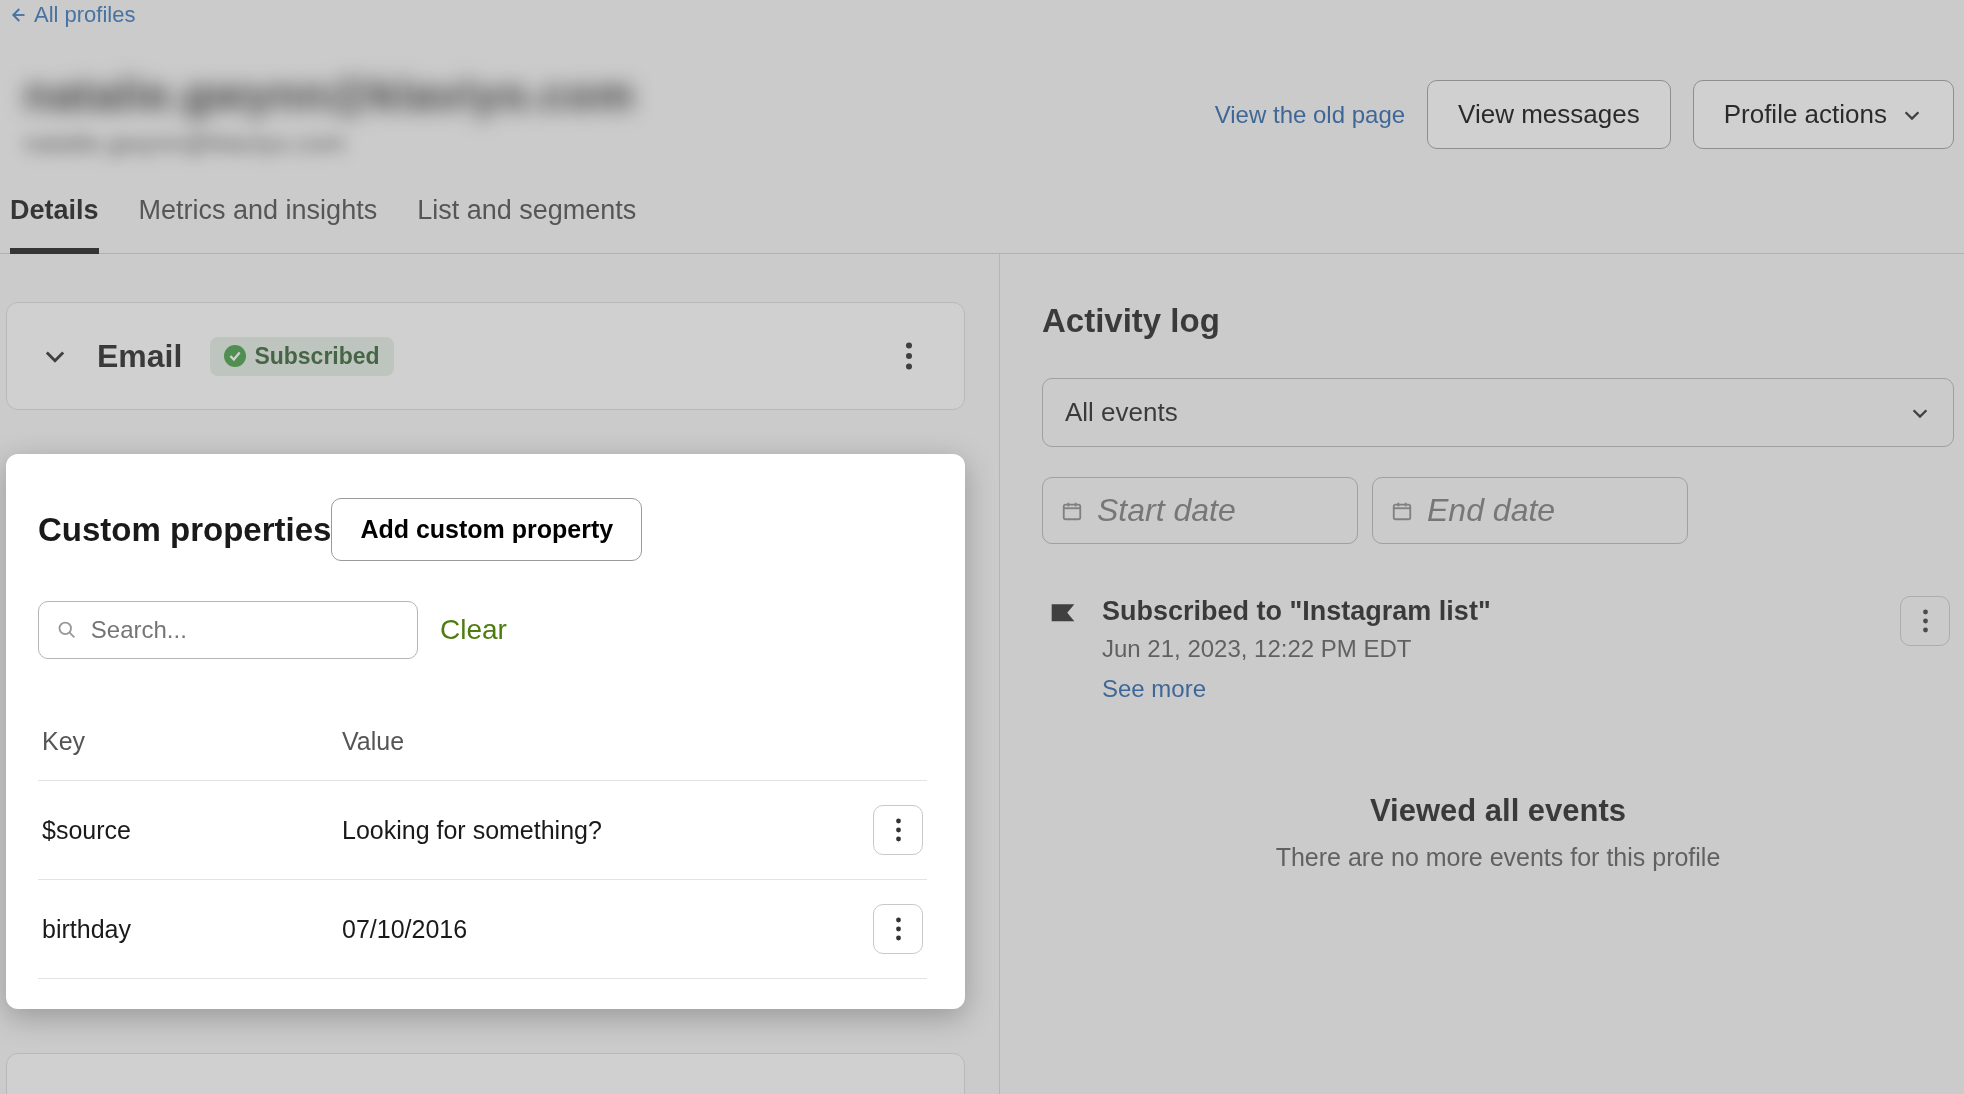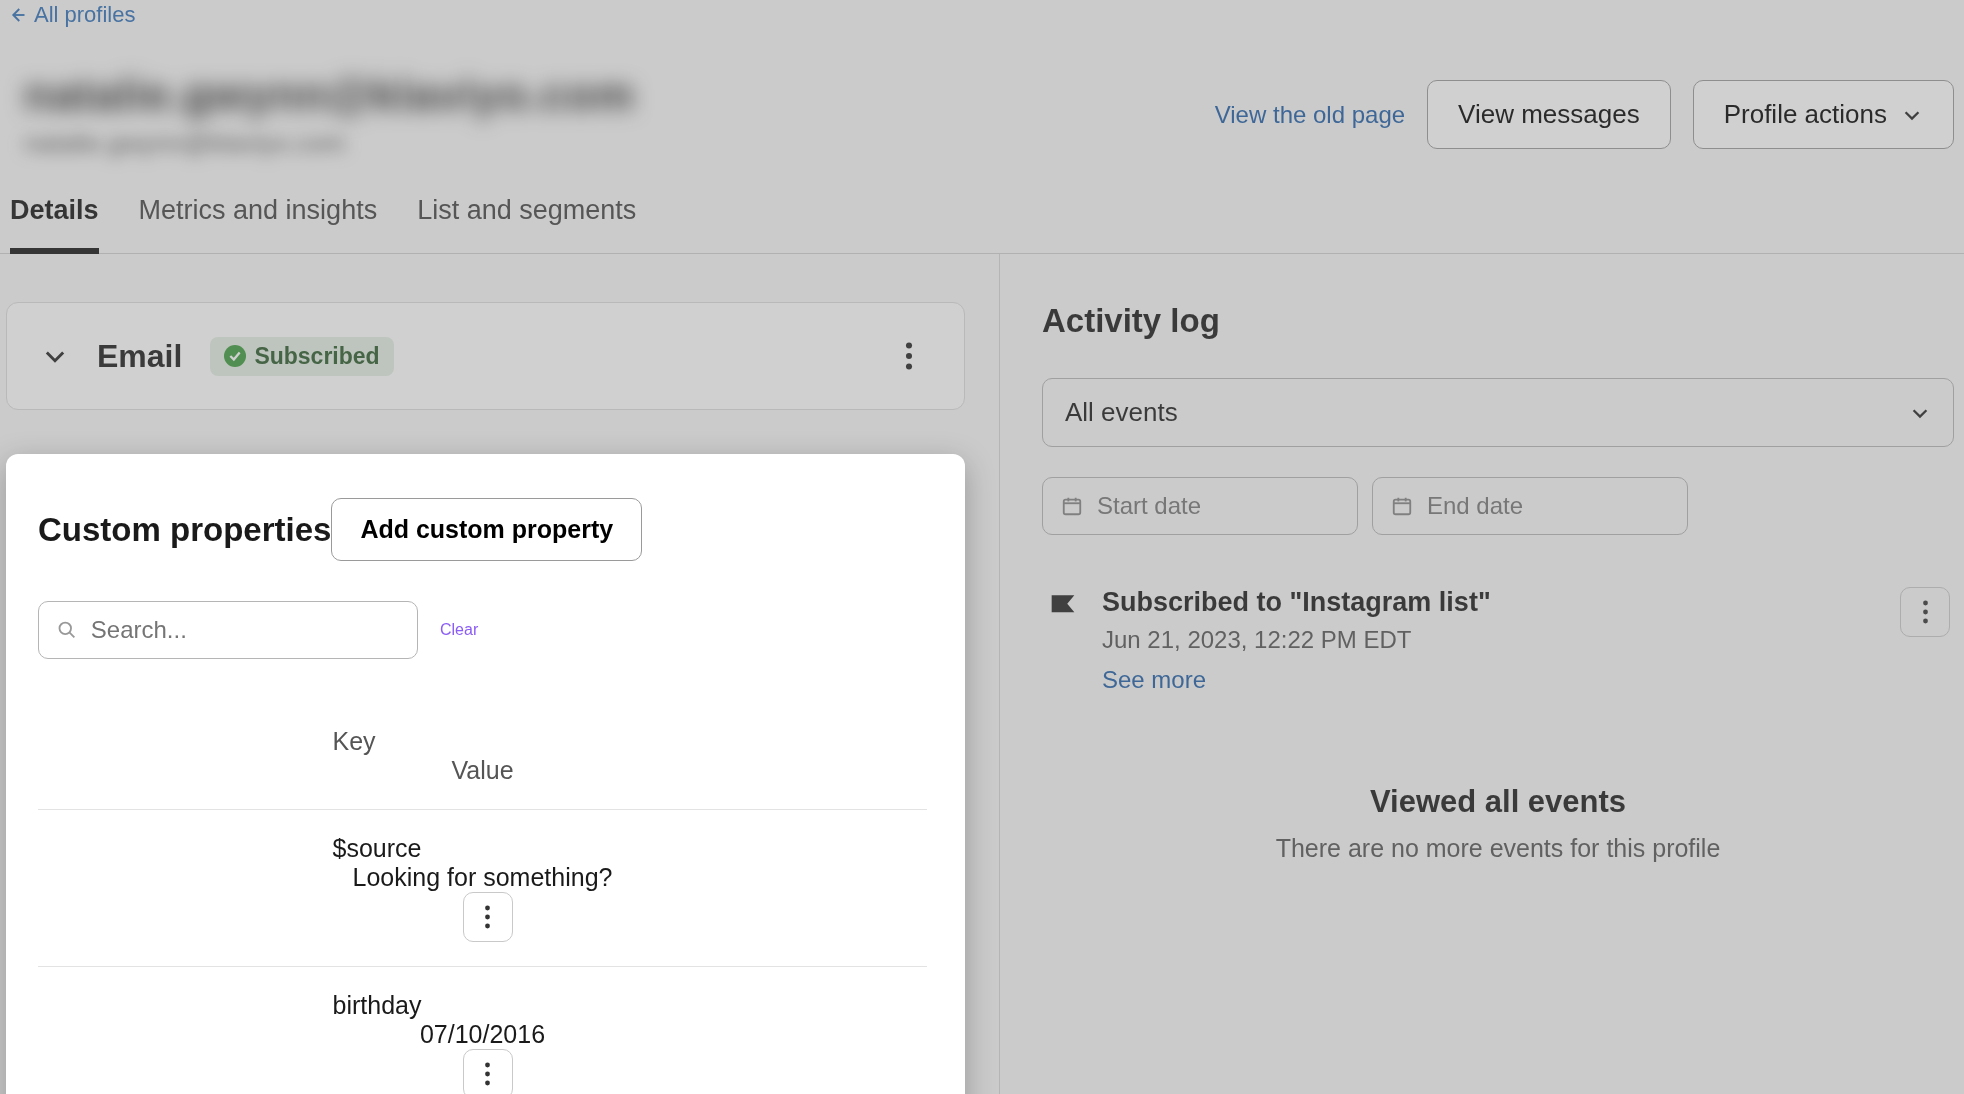--- a/index.html
+++ b/index.html
@@ -50,38 +50,38 @@
   
   .cp-wrap { position:relative; z-index:100; }
   .cp-card { background:#fff; border-radius:12px; box-shadow:0 8px 30px rgba(0,0,0,0.25); padding:44px 38px 30px 32px; }
   .cp-head { display:flex; align-items:center; margin-bottom:40px; }
   .cp-title { font-size:33px; font-weight:700; }
   .btn-outline { padding:16px 28px; border:1.5px solid #9a9a9a; border-radius:10px; background:#fff; font-size:25px; font-weight:700; cursor:pointer; }
   .cp-searchrow { display:flex; align-items:center; gap:22px; margin-bottom:44px; }
   .search { display:flex; align-items:center; gap:14px; border:1.5px solid #b5b5b5; border-radius:10px; padding:14px 18px; width:380px; }
   .search input { border:0; outline:0; font-size:24px; width:100%; background:transparent; }
   .search svg { width:22px; height:22px; opacity:.6; }
-  .clear { color:#8b5cf6; font-size:16px; cursor:pointer; }
+  .clear { color:#4d7c0f; font-size:28px; cursor:pointer; }
   .cp-table { width:100%; }
-  .cp-row { display:flex; align-items:center; padding:24px 4px; border-bottom:1px solid #e3e3e3;flex-direction:column; }
+  .cp-row { display:flex; align-items:center; padding:24px 4px; border-bottom:1px solid #e3e3e3; }
   .cp-row.header-row { border-bottom:1px solid #e3e3e3; color:#555; font-size:24px; font-weight:500; }
   .cp-key { width:300px; font-size:25px; }
   .cp-val { flex:1; font-size:25px; }
   .cp-act { width:60px; display:flex; justify-content:flex-end; }
   .kebab-box { width:50px; height:50px; border:1.5px solid #c9c9c9; border-radius:10px; display:flex; align-items:center; justify-content:center; cursor:pointer; }
 
   
   .info-card { padding:38px 34px; }
   .info-title { font-size:33px; font-weight:700; }
 
   
   .al-title { font-size:33px; font-weight:700; margin-bottom:8px; }
   .select { border:1.5px solid #b5b5b5; border-radius:10px; padding:18px 22px; display:flex; align-items:center; justify-content:space-between; font-size:26px; cursor:pointer; background:#fff0; }
   .dates { display:flex; gap:14px; }
-  .date { border:1.5px solid #b5b5b5; border-radius:10px; padding:14px 18px; display:flex; align-items:center; gap:14px; width:316px; font-size:24px; color:#777; background:#fff0; }
+  .date { border:1.5px solid #b5b5b5; border-radius:10px; padding:14px 18px; display:flex; align-items:center; gap:14px; width:316px; font-size:32px; color:#777; background:#fff0;font-style:italic; }
   .date svg { width:22px; height:22px; opacity:.7; }
 
   .event { display:flex; gap:22px; padding:22px 4px 0 4px; }
   .event-icon { width:34px; height:34px; margin-top:4px; }
   .event-main { flex:1; display:flex; flex-direction:column; gap:8px; }
   .event-title { font-size:27px; font-weight:700; }
   .event-sub { font-size:24px; color:#555; }
   .event-link { font-size:24px; color:#1f5fa8; cursor:pointer; margin-top:4px; }
   .event-act { }
   .kebab-box-sm { width:50px; height:50px; border:1.5px solid #c9c9c9; border-radius:10px; display:flex; align-items:center; justify-content:center; cursor:pointer; }

